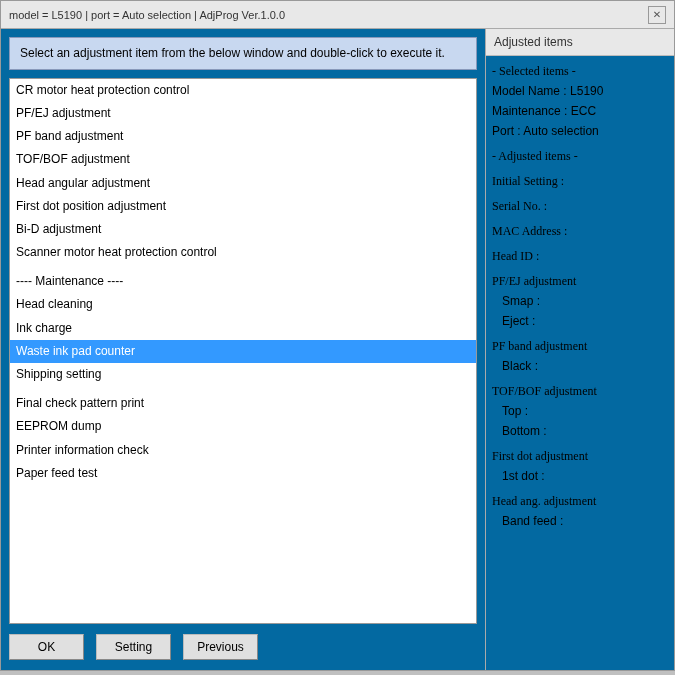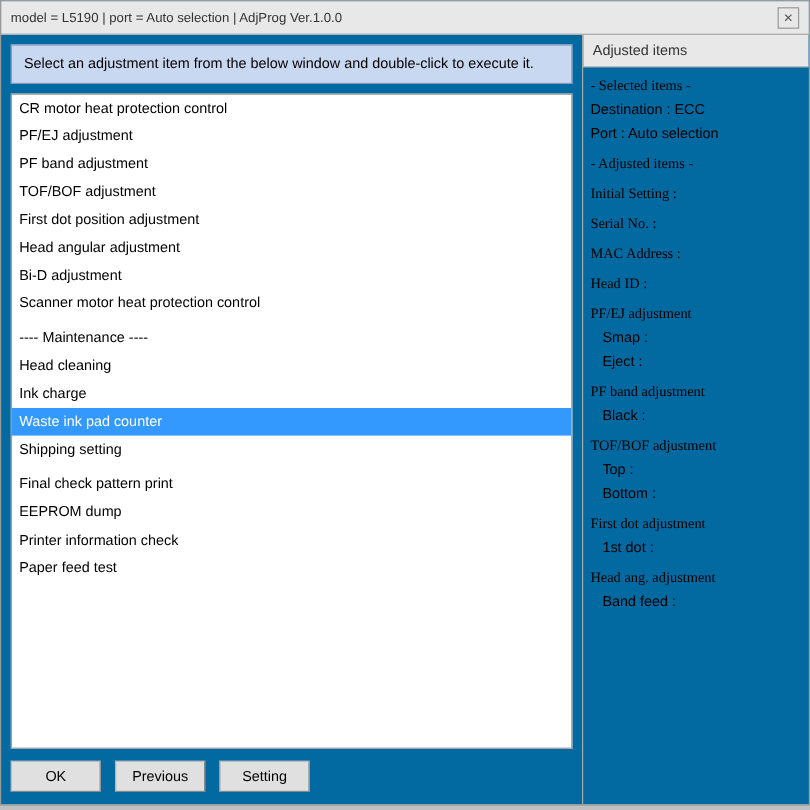--- a/index.html
+++ b/index.html
@@ -183,48 +183,49 @@
     <div class="left-panel">
       <div class="instruction-box">
         <span>Select an adjustment item from the below window and double-click to execute it.</span>
       </div>
       <div class="list-container">
         <div class="list-scroll" id="list-scroll">
             <div class="list-item">CR motor heat protection control</div>
             <div class="list-item">PF/EJ adjustment</div>
             <div class="list-item">PF band adjustment</div>
             <div class="list-item">TOF/BOF adjustment</div>
+            <div class="list-item">Head angular adjustment</div>
             <div class="list-item">First dot position adjustment</div>
-            <div class="list-item">Head angular adjustment</div>
             <div class="list-item">Bi-D adjustment</div>
             <div class="list-item">Scanner motor heat protection control</div>
             <div style="height: 6px;"></div>
             <div class="list-item separator">---- Maintenance ----</div>
             <div class="list-item">Head cleaning</div>
             <div class="list-item">Ink charge</div>
             <div class="list-item selected">Waste ink pad counter</div>
             <div class="list-item">Shipping setting</div>
             <div style="height: 6px;"></div>
             <div class="list-item">Final check pattern print</div>
             <div class="list-item">EEPROM dump</div>
             <div class="list-item">Printer information check</div>
             <div class="list-item">Paper feed test</div>
           </div>
       </div>
       <div class="button-row">
         <button class="btn">OK</button>
+        <button class="btn">Setting</button>
         <button class="btn">Previous</button>
-        <button class="btn">Setting</button>
       </div>
     </div>
     <div class="right-panel">
       <div class="right-title">Adjusted items</div>
       <div class="right-scroll" id="right-scroll">
           <div class="right-section-header">- Selected items -</div>
-          <div class="right-item">Destination : ECC</div>
+          <div class="right-item">Model Name : L5190</div>
+          <div class="right-item">Maintenance : ECC</div>
           <div class="right-item">Port : Auto selection</div>
           <div class="right-divider"></div>
           <div class="right-section-header">- Adjusted items -</div>
           <div class="right-divider"></div>
           <div class="right-section-header">Initial Setting :</div>
           <div class="right-divider"></div>
           <div class="right-section-header">Serial No. :</div>
           <div class="right-divider"></div>
           <div class="right-section-header">MAC Address :</div>
           <div class="right-divider"></div>

